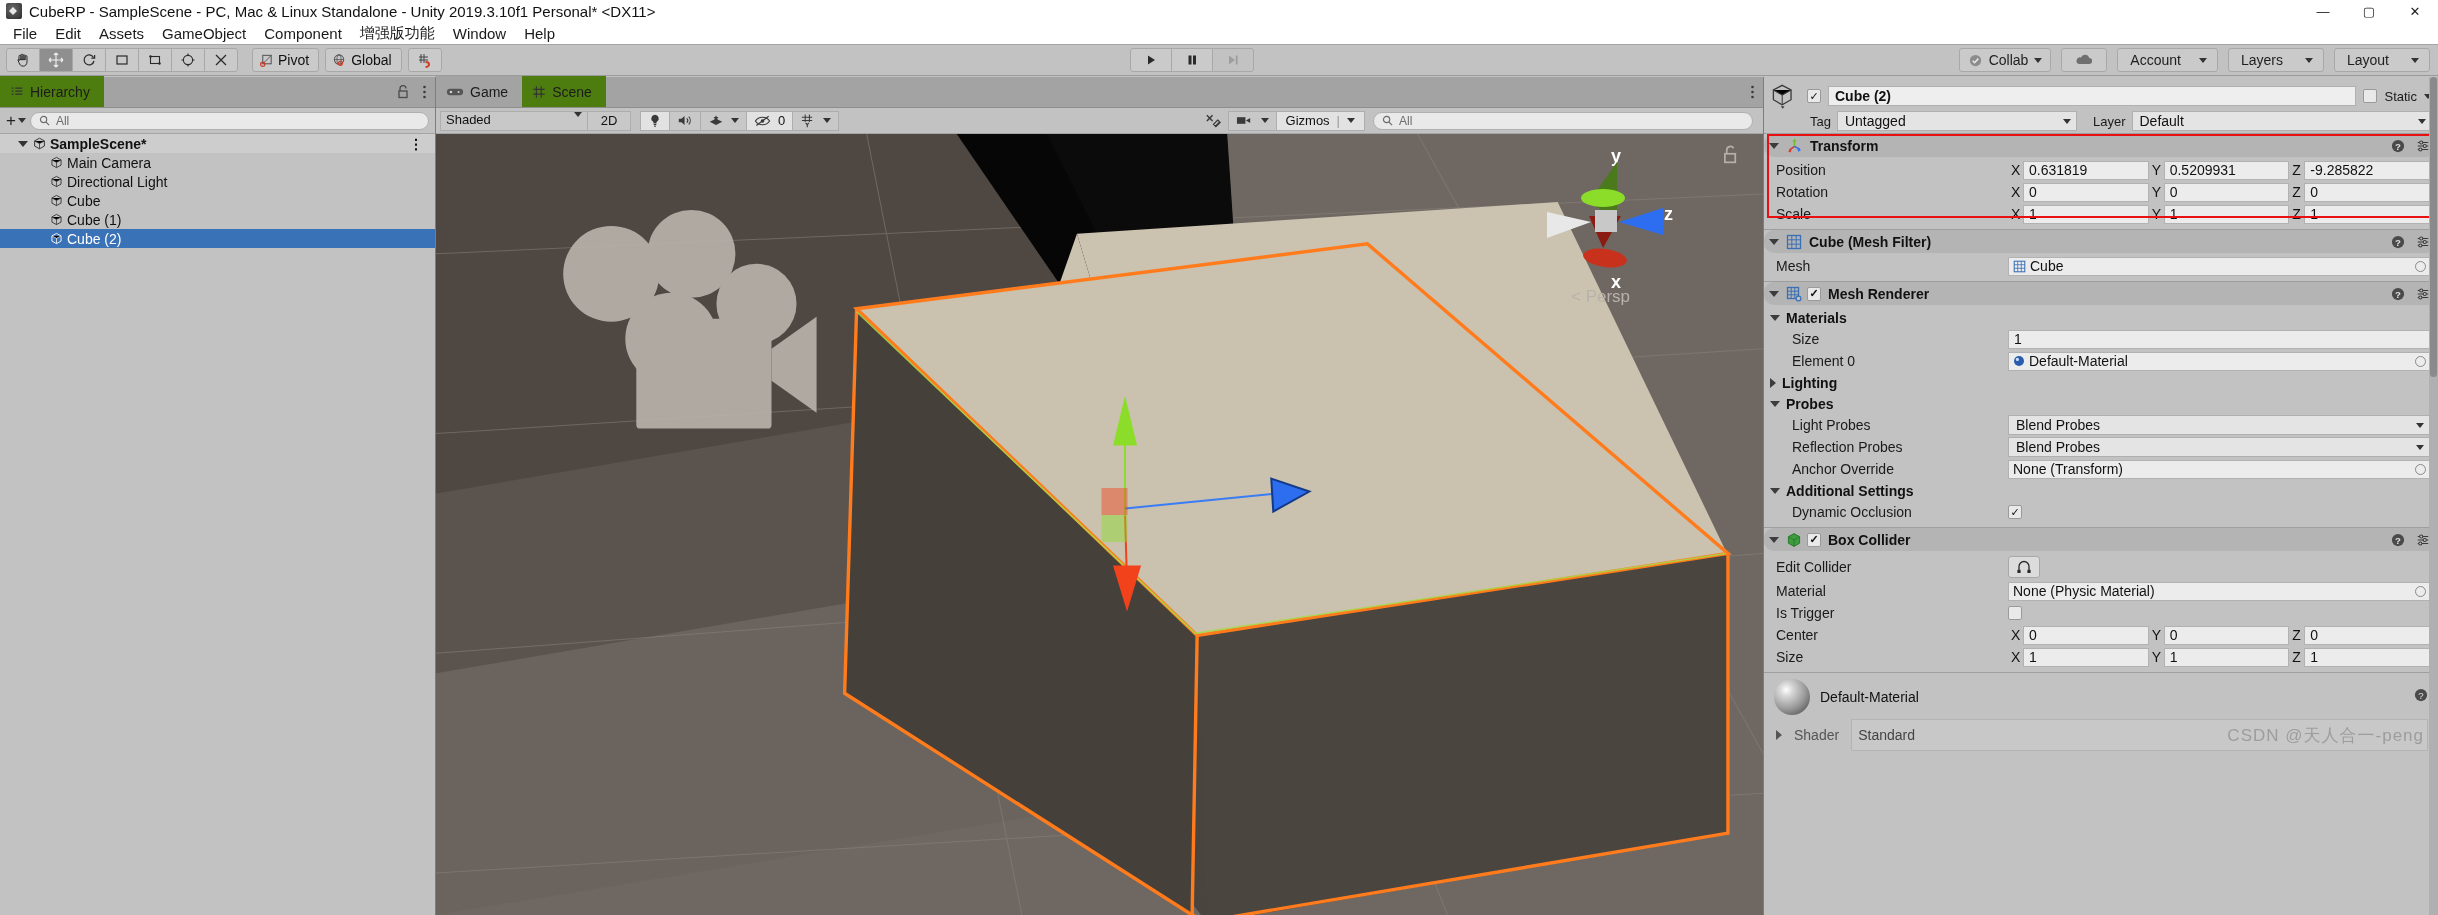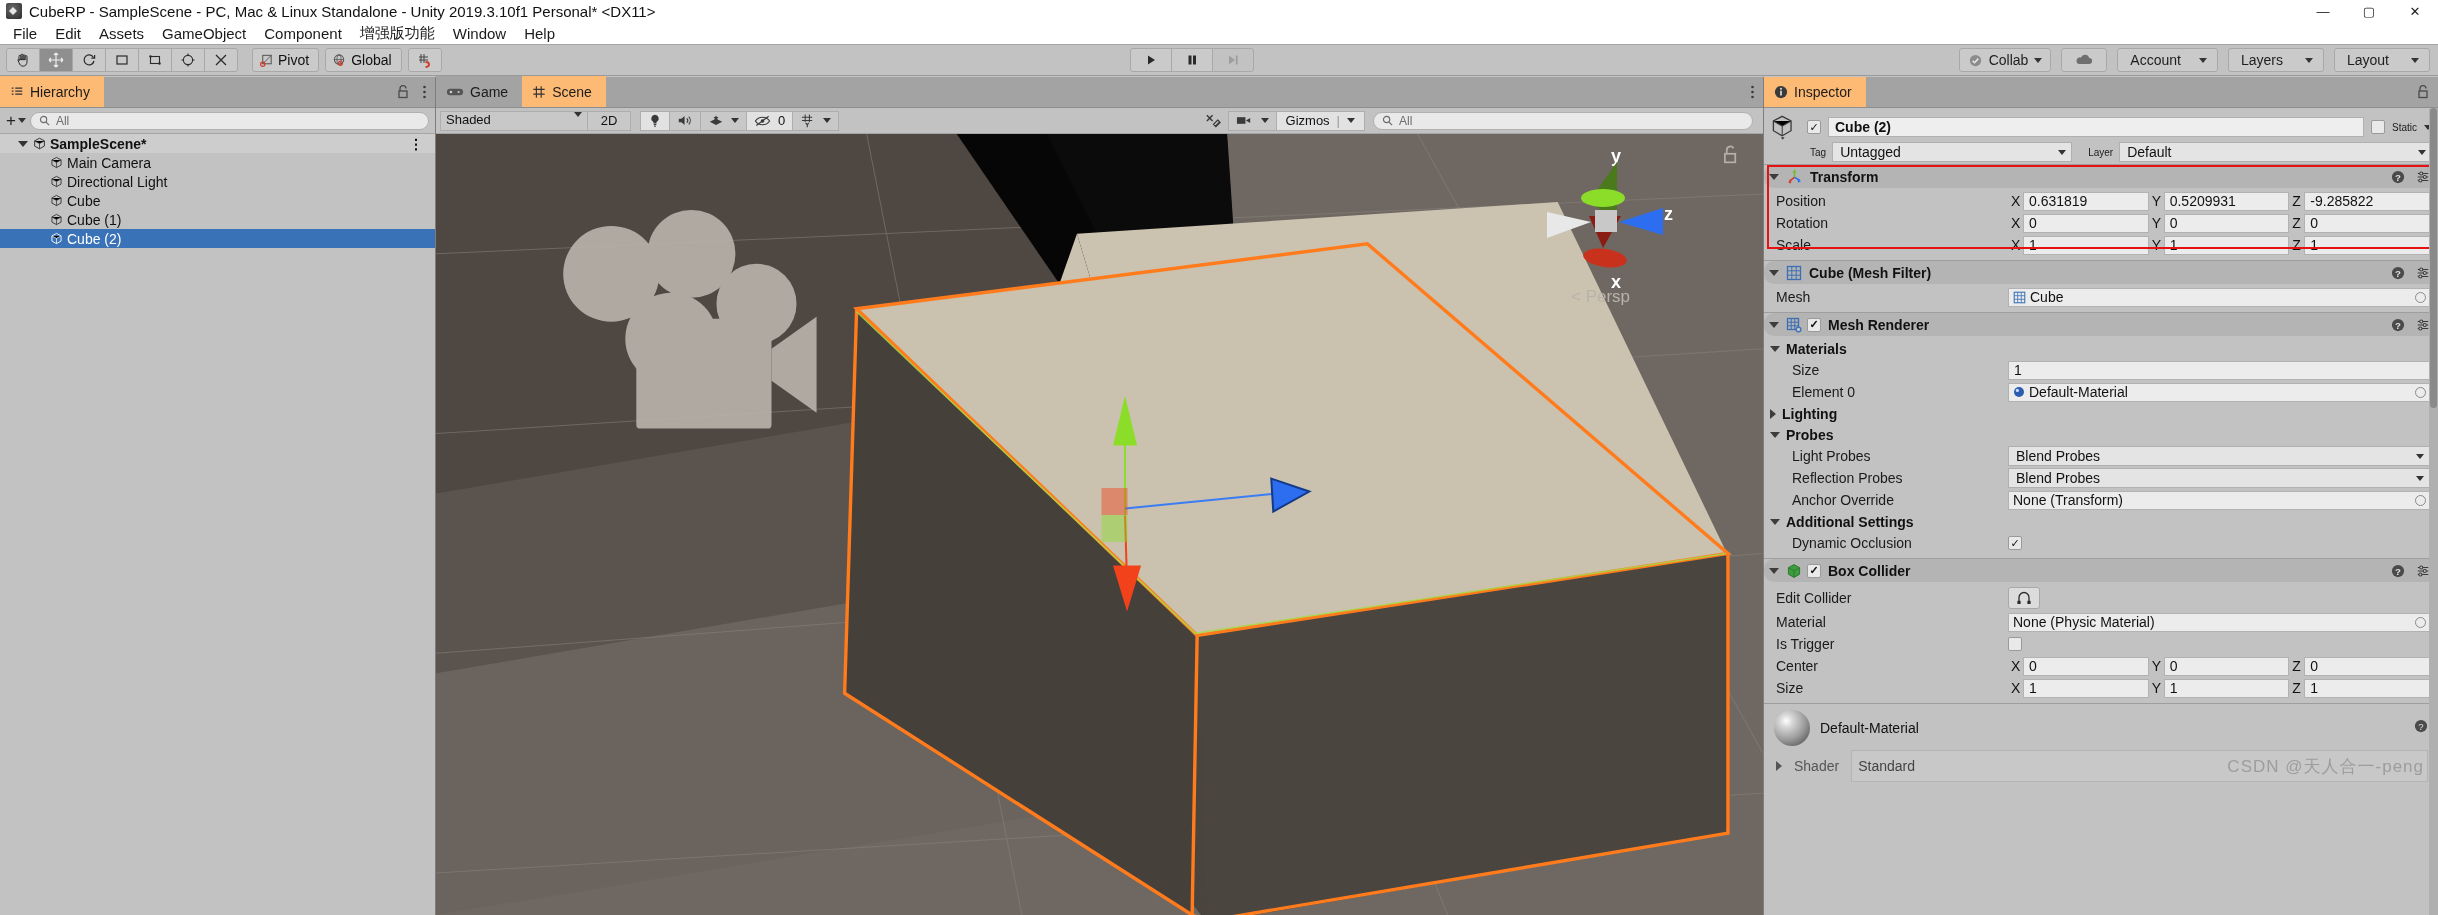--- a/index.html
+++ b/index.html
@@ -86,21 +86,21 @@
   
   .panel { background: #c2c2c2; display: flex; flex-direction: column; }
   .panel-tabs {
     height: 31px; background: #a3a3a3; display: flex; align-items: flex-end; position: relative;
     border-bottom: 1px solid #8e8e8e;
   }
   .ptab {
     height: 31px; display: flex; align-items: center; gap: 6px; padding: 0 14px 0 10px;
     font-size: 14px; color: #1c1c1c; background: #a3a3a3;
   }
-  .ptab.sel { background: #fdba74; }
+  .ptab.sel { background: #4d7c0f; }
   .tabtools { position: absolute; right: 8px; top: 7px; display: flex; gap: 12px; align-items: center; }
 
   
   .hierarchy { width: 436px; flex: none; border-right: 1px solid #7d7d7d; }
   .hier-toolbar {
     height: 26px; background: #c2c2c2; display: flex; align-items: center; gap: 4px;
     padding: 0 6px; border-bottom: 1px solid #a5a5a5;
   }
   .plusbtn { display: flex; align-items: center; gap: 2px; font-size: 17px; color: #222; line-height: 1; }
   .searchfield {
@@ -151,21 +151,21 @@
   .obj-icon { width: 30px; height: 26px; flex: none; }
   .chk {
     width: 14px; height: 14px; background: #e9e9e9; border: 1px solid #9a9a9a; border-radius: 2px;
     display: flex; align-items: center; justify-content: center; font-size: 11px; color: #111; flex:none;
   }
   .namefield {
     flex: 1; height: 20px; background: #eeeeee; border: 1px solid #b0b0b0;
     display: flex; align-items: center; padding: 0 6px; font-size: 14px; font-weight: bold;
   }
   .obj-row2 { display: flex; align-items: center; height: 24px; padding: 0 6px 0 46px; gap: 6px; }
-  .lbl { font-size: 10px; color: #1a1a1a; white-space: nowrap; }
+  .lbl { font-size: 13px; color: #1a1a1a; white-space: nowrap; }
   .dropfield {
     height: 20px; background: #e4e4e4; border: 1px solid #b0b0b0; display: flex;
     align-items: center; justify-content: space-between; padding: 0 5px 0 7px; font-size: 14px;
   }
 
   .comp { border-top: 1px solid #9e9e9e; }
   .comp-header {
     height: 23px; background: #b4b4b4; display: flex; align-items: center; gap: 7px;
     padding: 0 8px 0 5px; font-size: 14px; font-weight: bold; position: relative; border-radius: 10px;
   }
@@ -630,36 +630,20 @@
         <div style="position:absolute;right:22px;top:10px">
           <svg width="20" height="22" viewBox="0 0 16 18">
               <path d="M4.5 8V5a3 3 0 0 1 5.6-1.5" stroke="#b6afa8" stroke-width="1.4" fill="none"></path>
               <rect x="3" y="8" width="8.5" height="7" fill="none" stroke="#b6afa8" stroke-width="1.4"></rect>
             </svg>
         </div>
       </div>
     </div>
 
     <div class="panel inspector">
-      <div class="panel-tabs">
-        <div class="ptab sel">
-          <svg width="14" height="14" viewBox="0 0 16 16">
-              <circle cx="8" cy="8" r="7" fill="#3a3a3a"></circle>
-              <rect x="7.1" y="6.5" width="1.8" height="5.5" fill="#e8e8e8"></rect>
-              <circle cx="8" cy="4.3" r="1.1" fill="#e8e8e8"></circle>
-            </svg>
-          <span>Inspector</span>
-        </div>
-        <div class="tabtools">
-          <svg width="14" height="16" viewBox="0 0 14 16">
-              <path d="M4 7V4.6a3 3 0 0 1 6 0" stroke="#4a4a4a" stroke-width="1.3" fill="none"></path>
-              <rect x="3" y="7" width="8" height="6.5" fill="none" stroke="#4a4a4a" stroke-width="1.3"></rect>
-            </svg>
-        </div>
-      </div>
 
       <div class="insp-body" style="position:relative">
 
         <div class="obj-header">
           <div class="obj-row1">
             <svg class="obj-icon" viewBox="0 0 32 28">
               <path d="M13 2.5l9.5 5v10.5L13 23.5 3.5 18V7.5z" fill="none" stroke="#3a3a3a" stroke-width="1.4"></path>
               <path d="M3.5 7.5L13 13l9.5-5.5M13 13v10.5" stroke="#3a3a3a" stroke-width="1.1"></path>
               <path d="M12 24.5l3 3 3-3z" fill="#3a3a3a" opacity="0"></path>
               <path d="M11.5 25l4 0 -2 2.6z" fill="#3a3a3a"></path>

